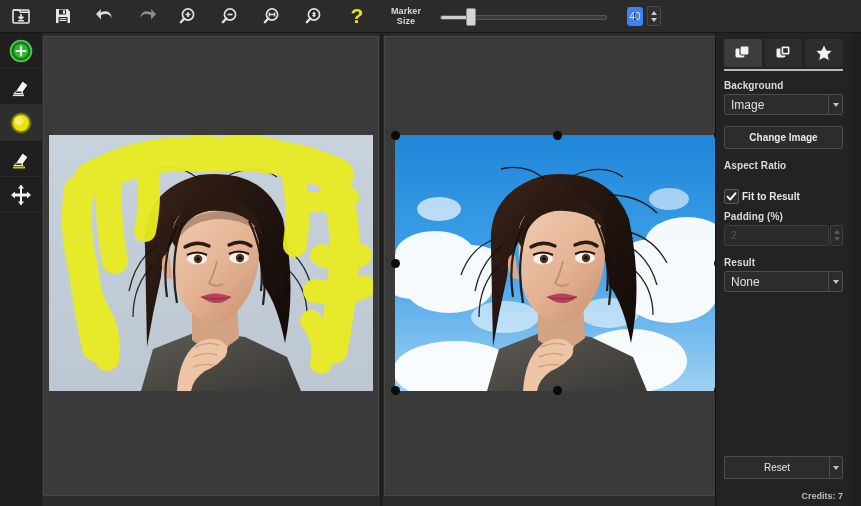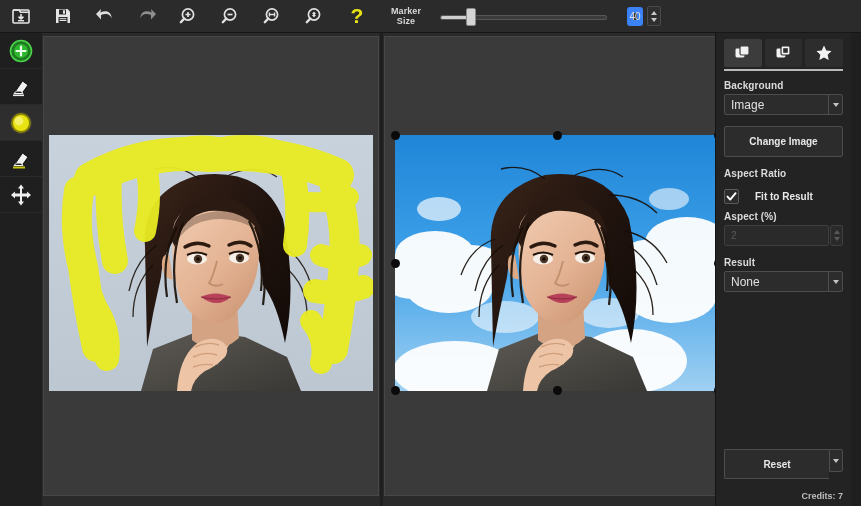--- a/index.html
+++ b/index.html
@@ -138,28 +138,28 @@
   .select .arrow {
     position: absolute; right: 0; top: 0; bottom: 0; width: 14px;
     border-left: 1px solid #4d4d4d;
     display: flex; align-items: center; justify-content: center;
   }
   .caret {
     width: 0; height: 0; border-left: 3px solid transparent;
     border-right: 3px solid transparent; border-top: 4px solid #c5c5c5;
   }
   .btn {
-    height: 31px; background: #2c2c2c; border: 1px solid #4d4d4d;
+    height: 23px; background: #2c2c2c; border: 1px solid #4d4d4d;
     border-radius: 2px; display: flex; align-items: center;
     justify-content: center; font-size: 10px; color: #e8e8e8;
     cursor: pointer; font-weight: bold; margin-bottom: 11px;
   }
   .check-row {
-    display: flex; align-items: center; gap: 16px; margin-bottom: 7px;
-    margin-top: 10px;
+    display: flex; align-items: center; gap: 3px; margin-bottom: 7px;
+    margin-top: 18px;
   }
   .checkbox {
     width: 15px; height: 15px; background: #2c2c2c;
     border: 1px solid #5a5a5a; border-radius: 2px;
     display: flex; align-items: center; justify-content: center;
     cursor: pointer;
   }
   .check-label { font-size: 10px; color: #e8e8e8; font-weight: bold; }
   .num-row { display: flex; margin-bottom: 11px; }
   .num-input {
@@ -171,24 +171,24 @@
   .num-spin {
     width: 13px; height: 21px; margin-left: 1px; background: #2a2a2a;
     border: 1px solid #3f3f3f; border-radius: 2px;
     display: flex; flex-direction: column; align-items: center;
     justify-content: space-around; padding: 2px 0; cursor: pointer;
   }
   .reset-row {
     position: absolute; left: 8px; right: 8px; bottom: 27px; display: flex;
   }
   .reset-btn {
-    flex: 1; height: 30px; background: #2c2c2c; border: 1px solid #4d4d4d;
+    flex: 1; height: 23px; background: #2c2c2c; border: 1px solid #4d4d4d;
     border-right: none; border-radius: 2px 0 0 2px;
     display: flex; align-items: center; justify-content: center;
-    font-size: 10px; color: #e8e8e8; font-weight: bold; cursor: pointer;
+    font-size: 10px; color: #e8e8e8; font-weight: normal; cursor: pointer;
   }
   .reset-arrow {
     width: 14px; height: 23px; background: #2c2c2c;
     border: 1px solid #4d4d4d; border-radius: 0 2px 2px 0;
     display: flex; align-items: center; justify-content: center; cursor: pointer;
   }
   .credits {
     position: absolute; right: 8px; bottom: 5px;
     font-size: 9px; color: #bdbdbd; font-weight: bold;
   }
@@ -601,21 +601,21 @@
 
     <div class="check-row">
       <span class="checkbox">
         <svg width="11" height="11" viewBox="0 0 11 11">
           <path d="M1.5 5.6 L4.2 8.6 L9.6 2.2" stroke="#ffffff" stroke-width="1.9" fill="none" stroke-linecap="round" stroke-linejoin="round"></path>
         </svg>
       </span>
       <span class="check-label">Fit to Result</span>
     </div>
 
-    <div class="field-label">Aspect (%)</div>
+    <div class="field-label">Padding (%)</div>
     <div class="num-row">
       <div class="num-input">2</div>
       <div class="num-spin">
         <span class="spin-up" style="border-bottom-color:#5a5a5a;"></span>
         <span class="spin-dn" style="border-top-color:#5a5a5a;"></span>
       </div>
     </div>
 
     <div class="field-label">Result</div>
     <div class="select">

